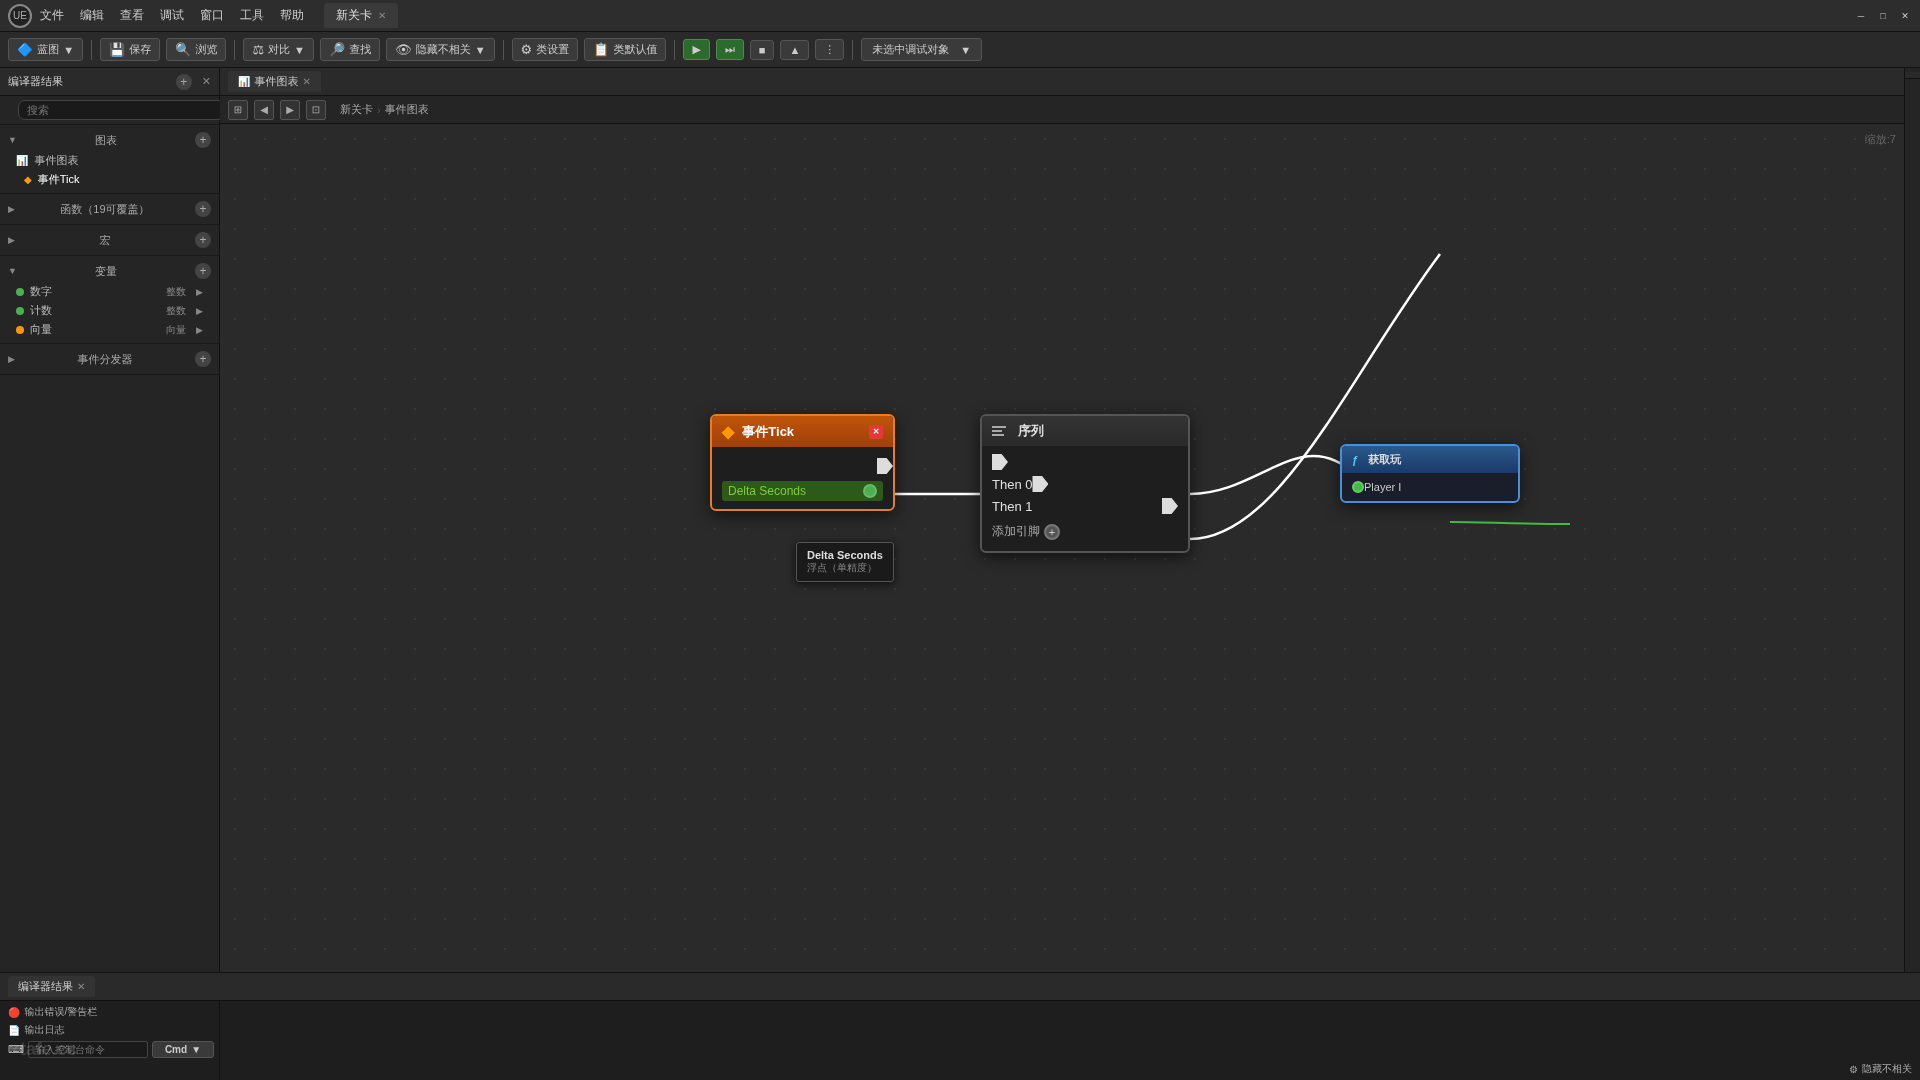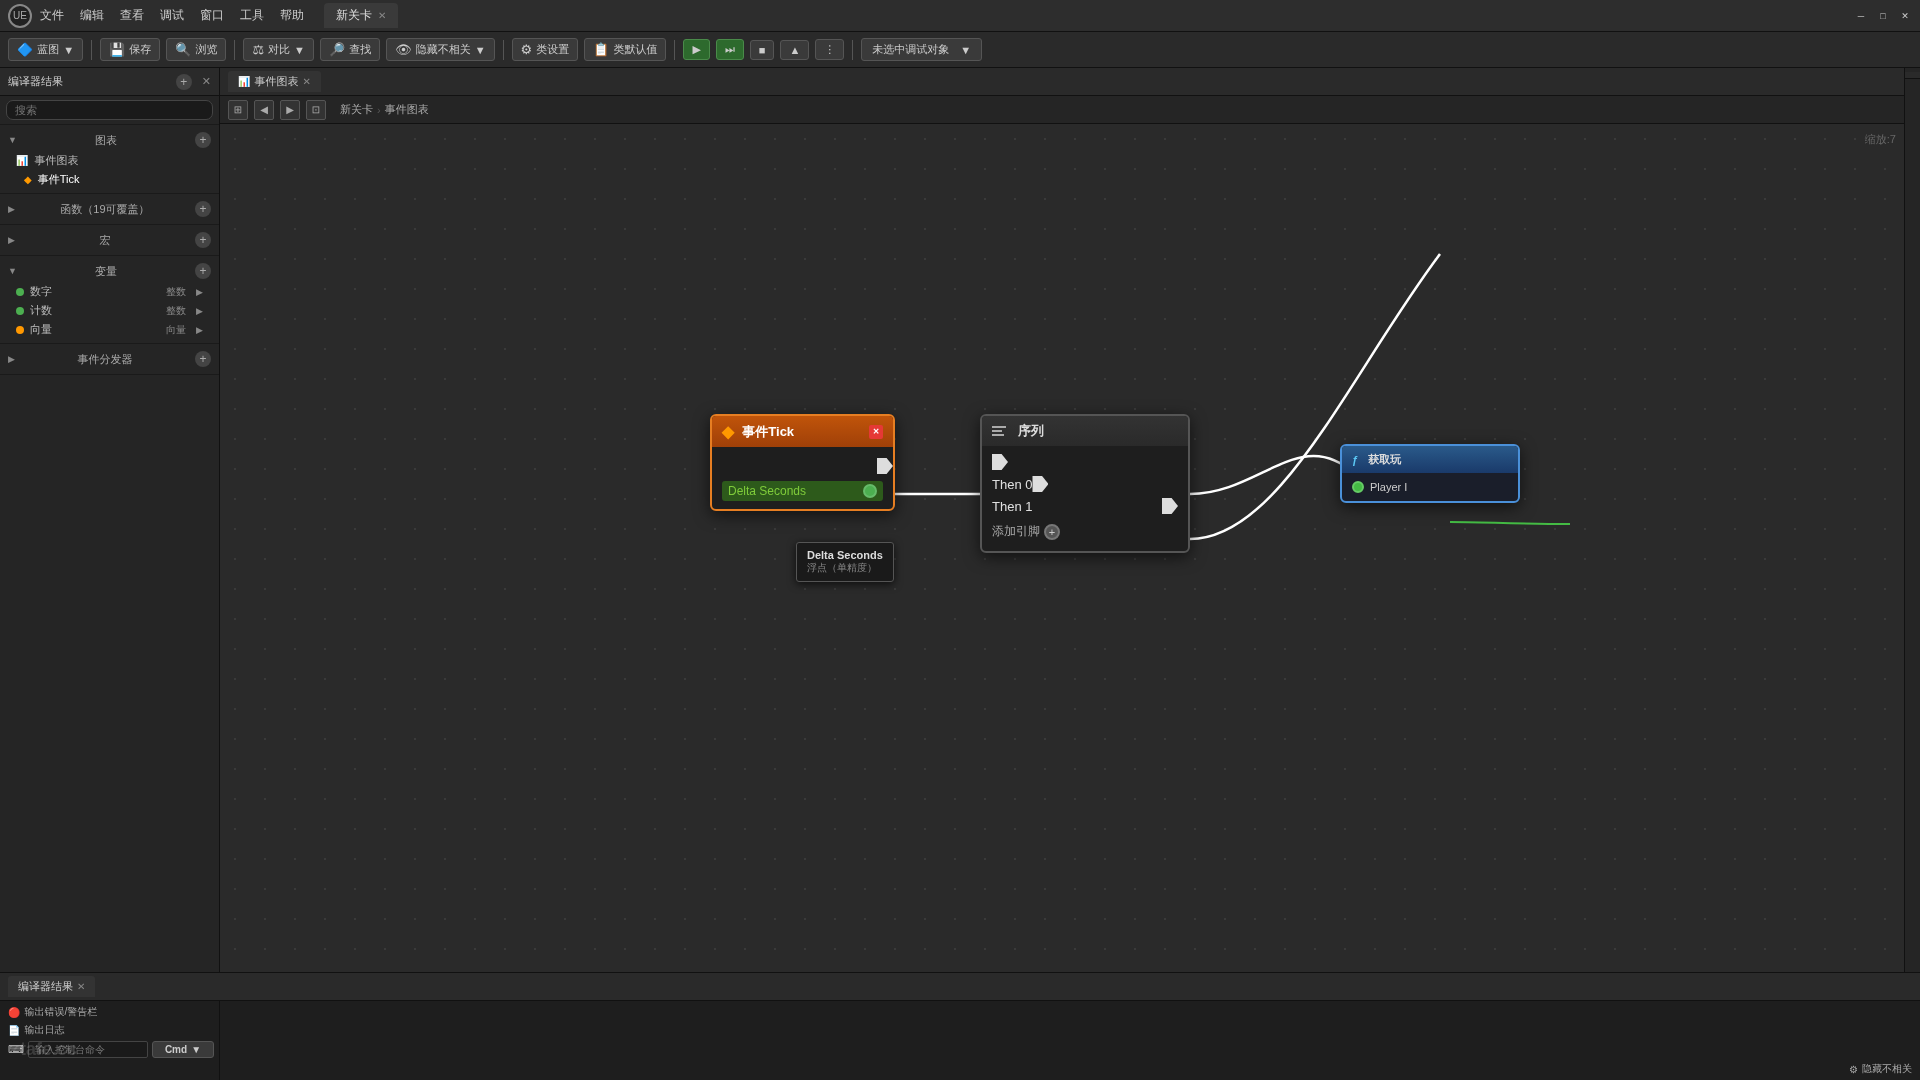--- a/index.html
+++ b/index.html
@@ -454,21 +454,21 @@
 <div id="main" style="display:flex; height:calc(1080px - 32px - 36px - 108px);">
 
   <div id="sidebar">
     <div id="sidebar-top">
       <span>编译器结果</span>
       <span style="flex:1"></span>
       <div class="add-btn">+</div>
       <span style="margin-left:4px; color:#888; cursor:pointer;">✕</span>
     </div>
     <div style="padding:4px 6px; border-bottom:1px solid #1a1a1a;">
-      <input type="text" style="width: 100%; background: rgb(26, 26, 26); border: 1px solid rgb(68, 68, 68); border-radius: 7px; color: rgb(204, 204, 204); padding: 3px 8px; font-size: 11px;" placeholder="搜索">
+      <input type="text" style="width: 100%; background: rgb(26, 26, 26); border: 1px solid rgb(68, 68, 68); border-radius: 7px; color: rgb(204, 204, 204); padding: 3px 8px; font-size: 11px; margin-left: 12px;" placeholder="搜索">
     </div>
     <div class="sidebar-section">
       <div class="sidebar-section-header">
         <span class="chevron">▼</span>
         <span>图表</span>
         <div class="add-btn">+</div>
       </div>
       <div class="sidebar-item">
         <span style="color:#aaa; font-size:10px;">📊</span>
         <span>事件图表</span>
@@ -617,21 +617,21 @@
           </div>
         </div>
       </div>
 
       <div class="bp-node" id="node-getplayer">
         <div class="bp-node-header" style="background:linear-gradient(180deg,#2a5a8a,#1a3a6a);">
           <span style="color:#5bc8f5; font-size:11px;">ƒ</span>
           <span style="color:#ddd; margin-left:4px;">获取玩</span>
         </div>
         <div class="bp-node-body">
-          <div style="display:flex; align-items:center; gap:6px;">
+          <div style="display:flex; align-items:center; gap:0;">
             <div style="width:12px; height:12px; border-radius:50%; background:#44bb44; border:2px solid #66cc66;"></div>
             <span style="color:#ccc; font-size:11px;">Player I</span>
           </div>
         </div>
       </div>
 
       <div id="tooltip">
         <div class="tt-title">Delta Seconds</div>
         <div class="tt-sub">浮点（单精度）</div>
       </div>

